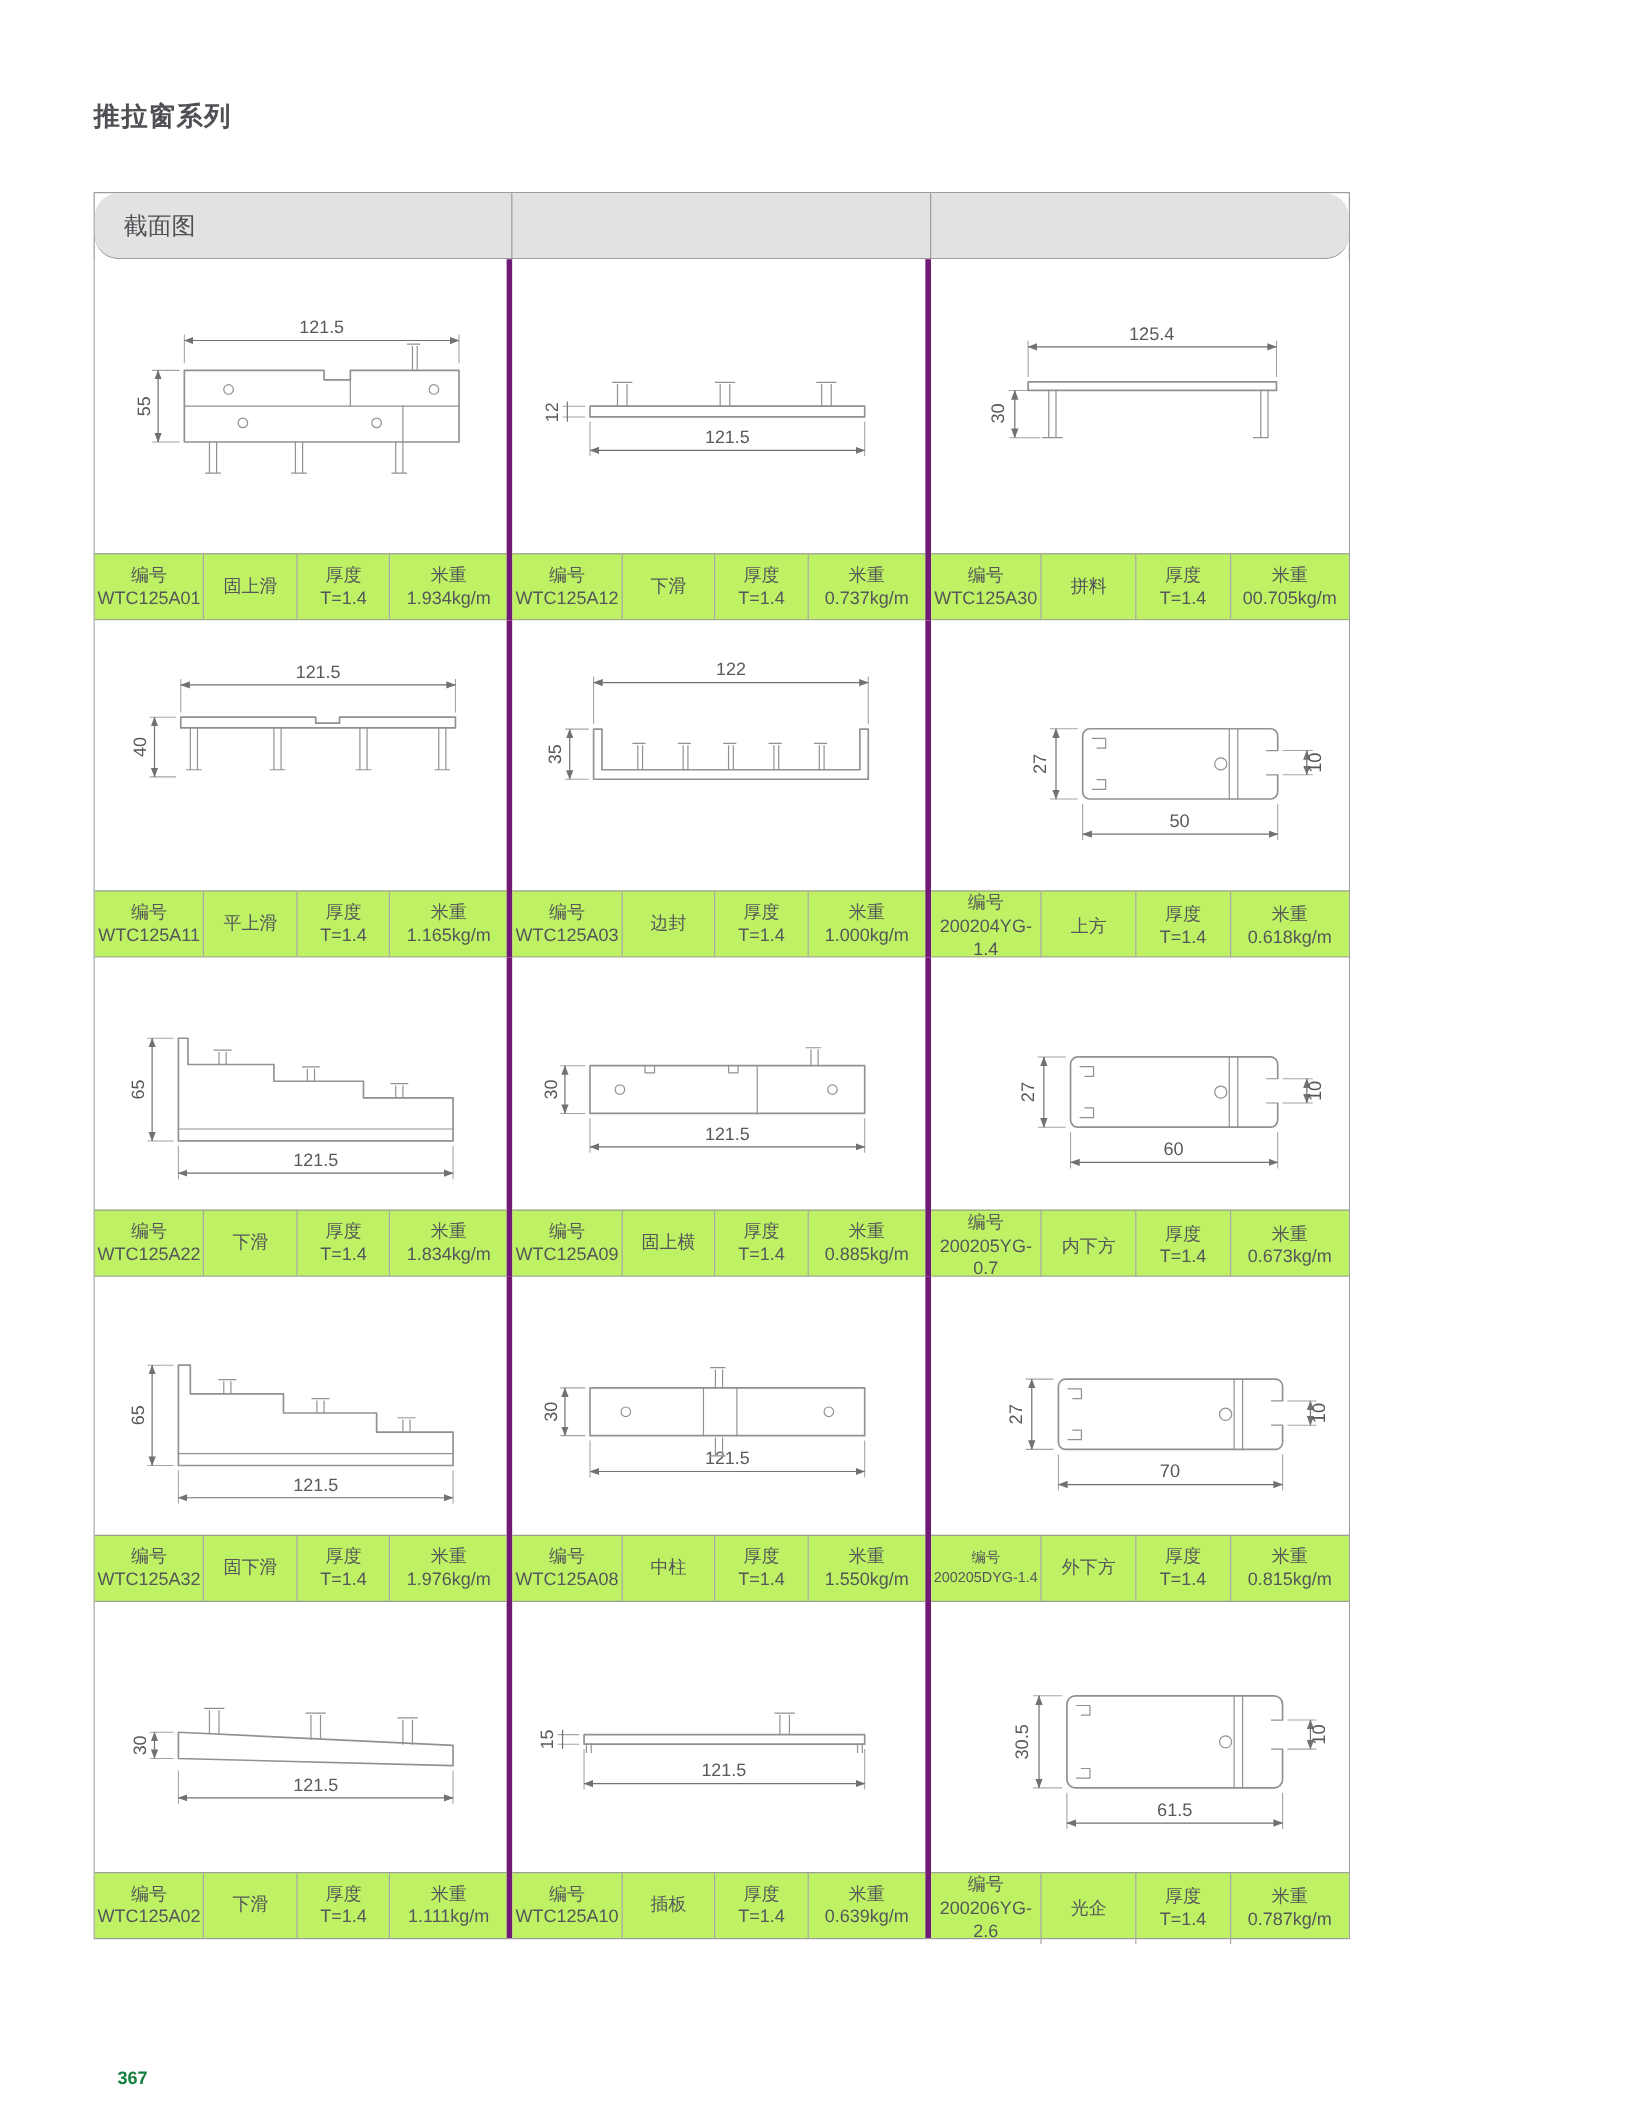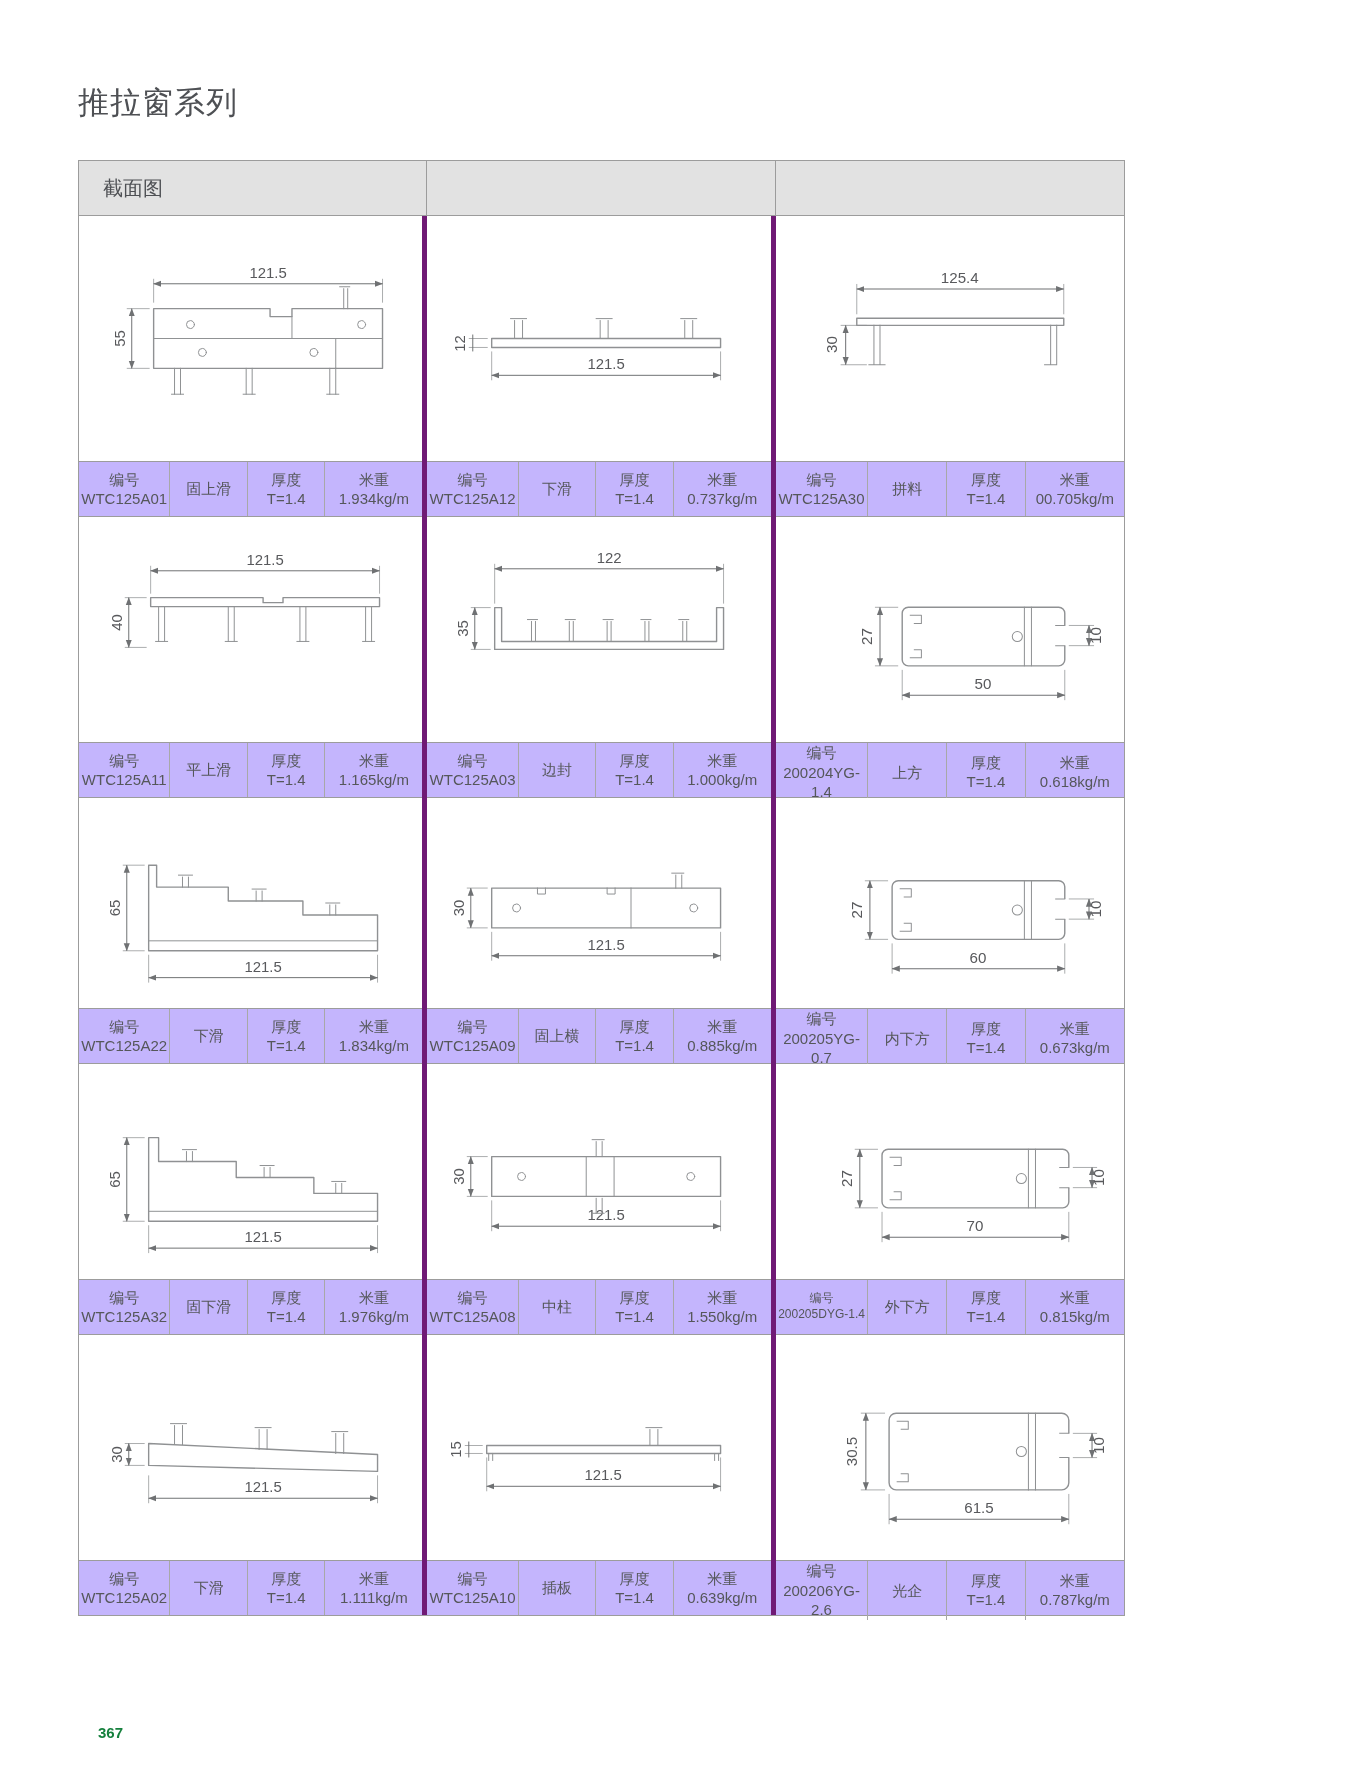--- a/index.html
+++ b/index.html
@@ -1,29 +1,29 @@
 <!DOCTYPE html>
 <html><head>
 <meta charset="utf-8">
 <style>
   html,body{margin:0;padding:0;background:#fff;}
   .page{width:1359px;height:1771px;position:relative;background:#ffffff;font-family:"Liberation Sans",sans-serif;color:#55575a;overflow:hidden;}
-  .series-title{position:absolute;left:78px;top:82px;font-size:31px;font-weight:normal;color:#4e5054;letter-spacing:1px;}
+  .series-title{position:absolute;left:78px;top:82px;font-size:22px;font-weight:bold;color:#4e5054;letter-spacing:1px;}
   .model-title{position:absolute;top:72px;right:234px;font-size:52px;font-weight:bold;color:#55575a;letter-spacing:1px;}
   .sheet{position:absolute;left:78px;top:160px;width:1047px;border:1px solid #9c9c9c;box-sizing:border-box;}
-  .thead{display:grid;grid-template-columns:1fr 1fr 1fr;height:54px;background:#e2e2e2;border-bottom:1px solid #9c9c9c;}
+  .thead{display:grid;grid-template-columns:1fr 1fr 1fr;height:54px;background:#e2e2e2;border-bottom:1px solid #9c9c9c;border-radius:20px;}
   .thead .hcell{border-right:1px solid #9c9c9c;display:flex;align-items:center;padding-left:24px;font-size:20px;color:#4e5054;}
   .thead .hcell:last-child{border-right:none;}
   .trow{display:grid;grid-template-columns:1fr 1fr 1fr;}
   .cell{border-right:5px solid #701a75;display:flex;flex-direction:column;box-sizing:border-box;}
   .cell:last-child{border-right:none;}
   .draw{display:flex;align-items:center;justify-content:center;overflow:hidden;background:#fff;}
   .r1 .draw{height:245px;} .r2 .draw{height:225px;} .r3 .draw{height:210px;} .r4 .draw{height:215px;} .r5 .draw{height:225px;}
   .draw svg{width:100%;height:100%;}
-  .info{display:grid;grid-template-columns:1.18fr 1fr 1fr 1.25fr;height:54px;background:#c4b5fd;border-top:1px solid #9c9c9c;border-bottom:1px solid #9c9c9c;}
+  .info{display:grid;grid-template-columns:1.18fr 1fr 1fr 1.25fr;height:54px;background:#bef264;border-top:1px solid #9c9c9c;border-bottom:1px solid #9c9c9c;}
   .trow.r5 .info{border-bottom:none;}
   .icell{display:flex;flex-direction:column;align-items:center;justify-content:center;border-right:1px solid #a8a8a8;line-height:1.3;font-size:15px;color:#55575a;text-align:center;}
   .icell:last-child{border-right:none;align-items:center;}
   .icell.small{font-size:12px;}
   .page-num{position:absolute;left:78px;top:1724px;font-size:15px;font-weight:bold;color:#15803d;margin-left:20px;}
   
   .p{fill:none;stroke:#8f9193;stroke-width:1.4;stroke-linejoin:round;stroke-linecap:square;}
   .p2{fill:none;stroke:#8f9193;stroke-width:1;stroke-linejoin:round;stroke-linecap:square;}
   .dim{stroke:#6f7173;stroke-width:1;}
   .ext{stroke:#a2a4a6;stroke-width:0.9;}

